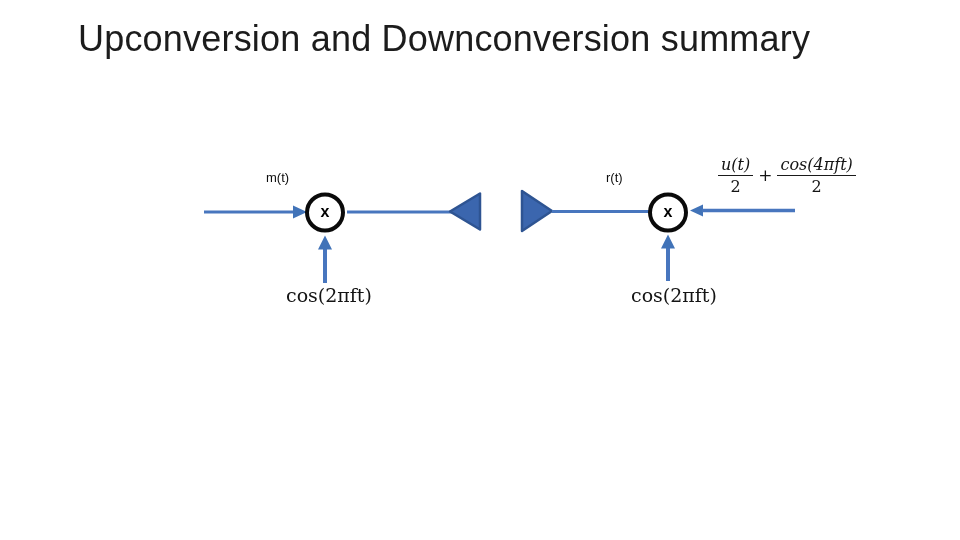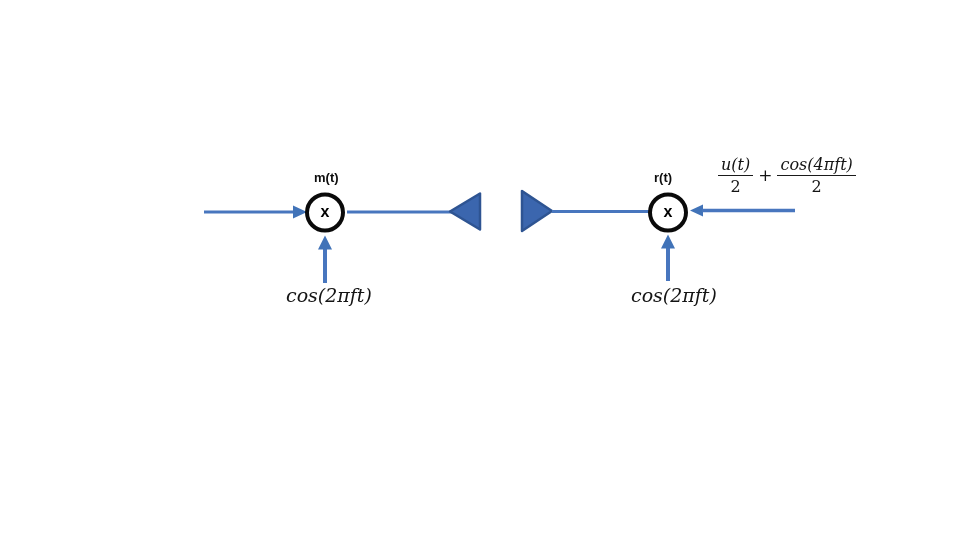--- a/index.html
+++ b/index.html
@@ -26,42 +26,40 @@
   }
   .diagram-svg {
     position: absolute;
     left: 0; top: 0;
     width: 960px; height: 540px;
   }
   .sig-label {
     position: absolute;
     font-family: "Liberation Sans", sans-serif;
     font-size: 13px;
-    font-weight: bold;
+    font-weight: normal;
     color: #0d0d0d;
     white-space: nowrap;
-    margin-left: 48px;
   }
   .m-label { left: 266px; top: 170px; }
   .r-label { left: 606px; top: 170px; text-align: center; }
   .mult-symbol {
     position: absolute;
     width: 40px; height: 40px;
     display: flex; align-items: center; justify-content: center;
     font-family: "Liberation Sans", sans-serif;
     font-size: 16px;
     font-weight: 600;
     color: #000;
   }
   .mult-1 { left: 305px; top: 192px; }
   .mult-2 { left: 648px; top: 192px; }
   .carrier-label {
     position: absolute;
     font-family: "DejaVu Serif", serif;
-    font-style: italic;
     font-size: 19px;
     color: #141414;
     white-space: nowrap;
   }
   .carrier-1 { left: 286px; top: 284px; }
   .carrier-2 { left: 631px; top: 284px; }
   .formula {
     position: absolute;
     left: 718px;
     top: 156px;
@@ -81,20 +79,21 @@
     line-height: 1.15;
   }
   .frac .den { line-height: 1.2; padding-top: 1px; }
   .plus-sign { font-size: 17px; padding-bottom: 2px; }
 </style>
 </head>
 <body>
 
 <div class="slide">
 
+  <div class="slide-title">Upconversion and Downconversion summary</div>
 
   <svg class="diagram-svg" viewBox="0 0 960 540" xmlns="http://www.w3.org/2000/svg">
 
     <line x1="204" y1="212" x2="294" y2="212" stroke="#4876BE" stroke-width="3"></line>
     <polygon points="307,212 293,205.5 293,218.5" fill="#4173B8"></polygon>
 
     <line x1="347" y1="212" x2="452" y2="212" stroke="#4876BE" stroke-width="3"></line>
 
     <polygon points="450,211.5 480,193.5 480,229.5" fill="#3B66AE" stroke="#2E5492" stroke-width="2.5" stroke-linejoin="round"></polygon>
 

